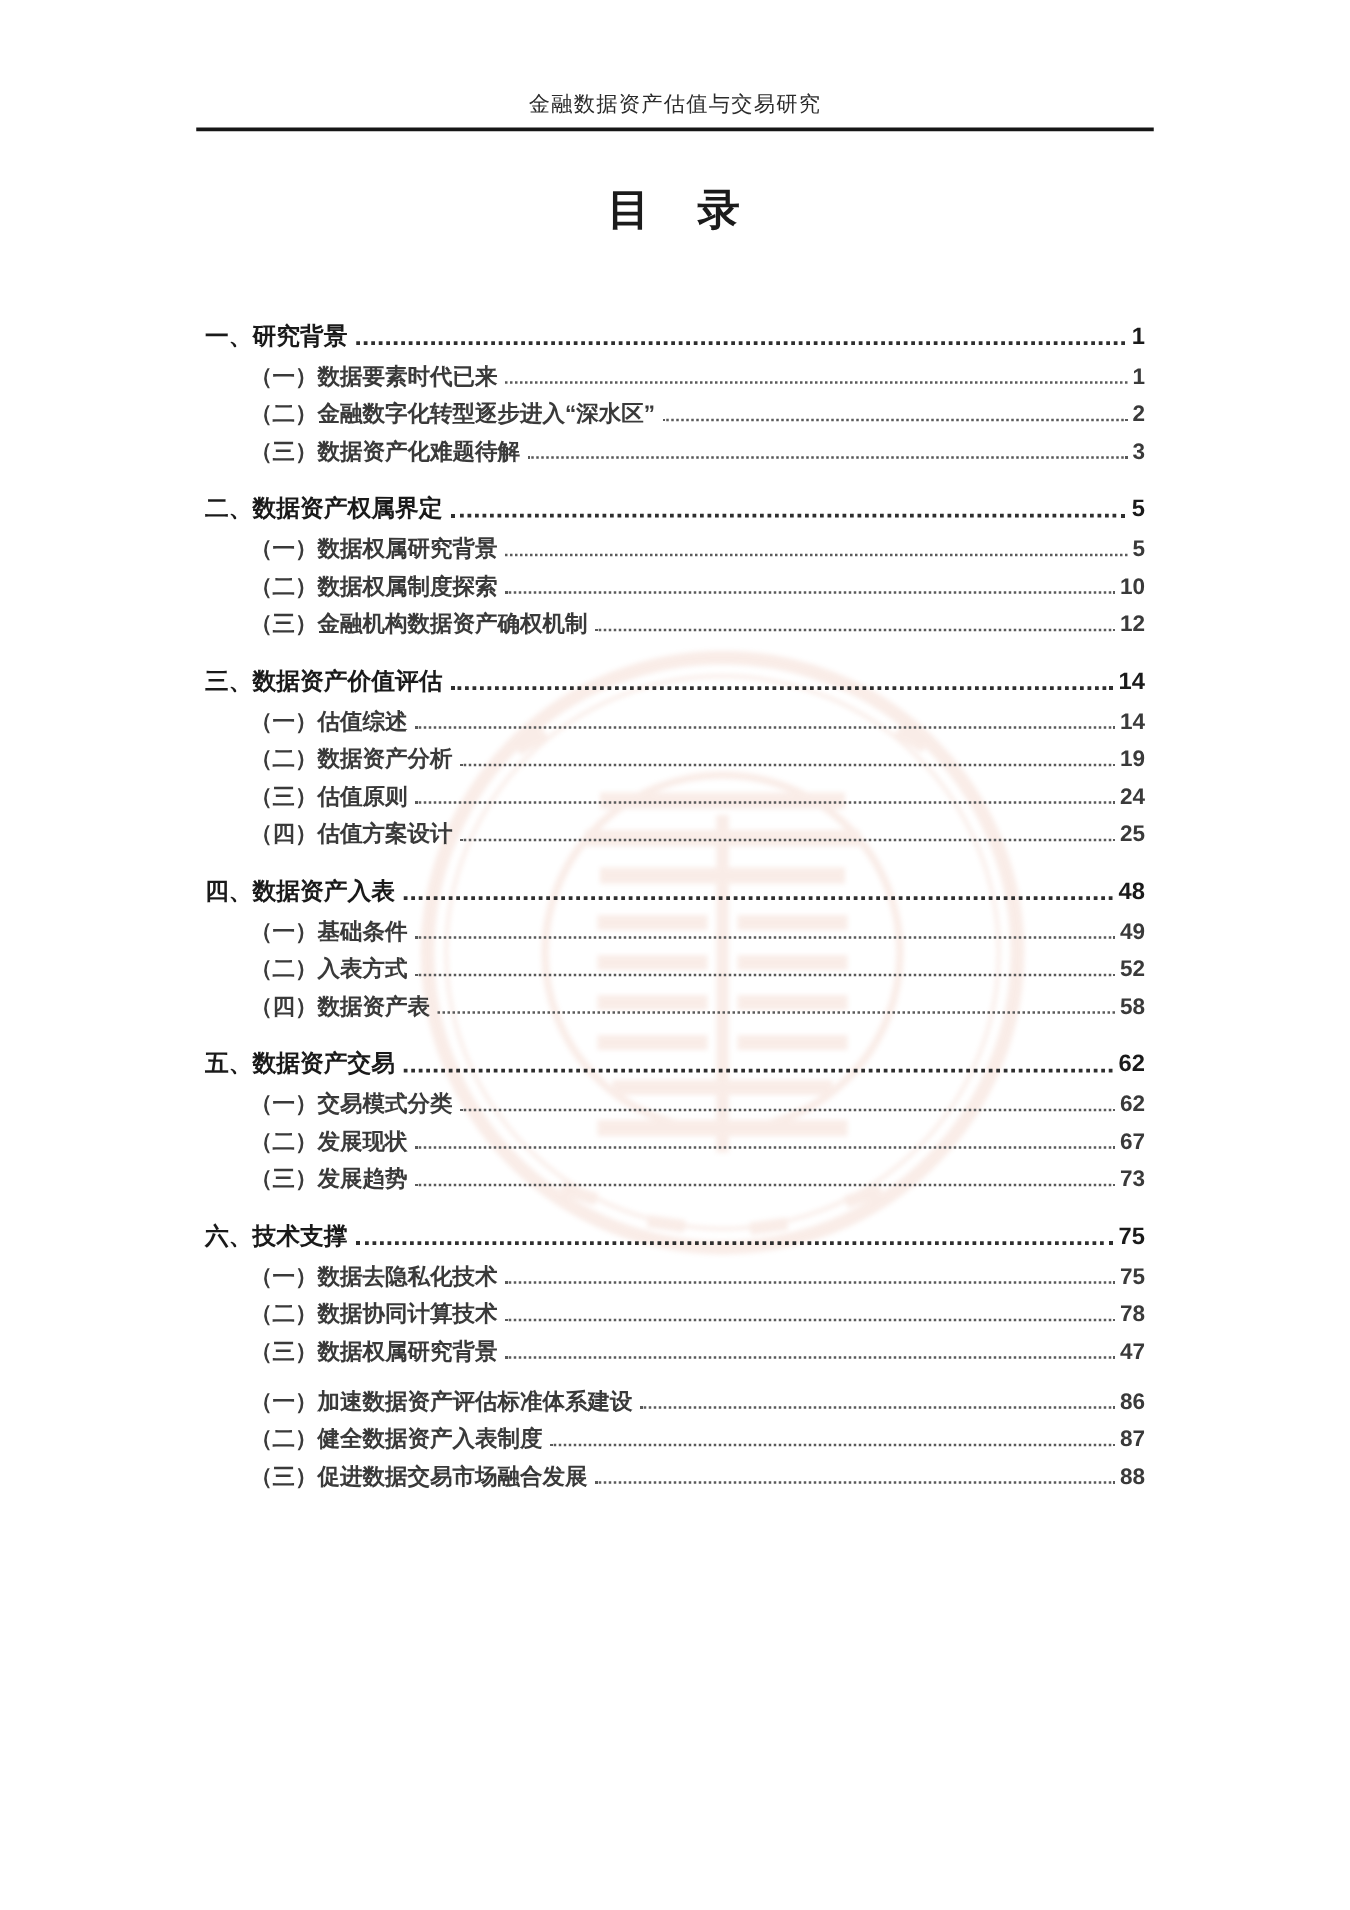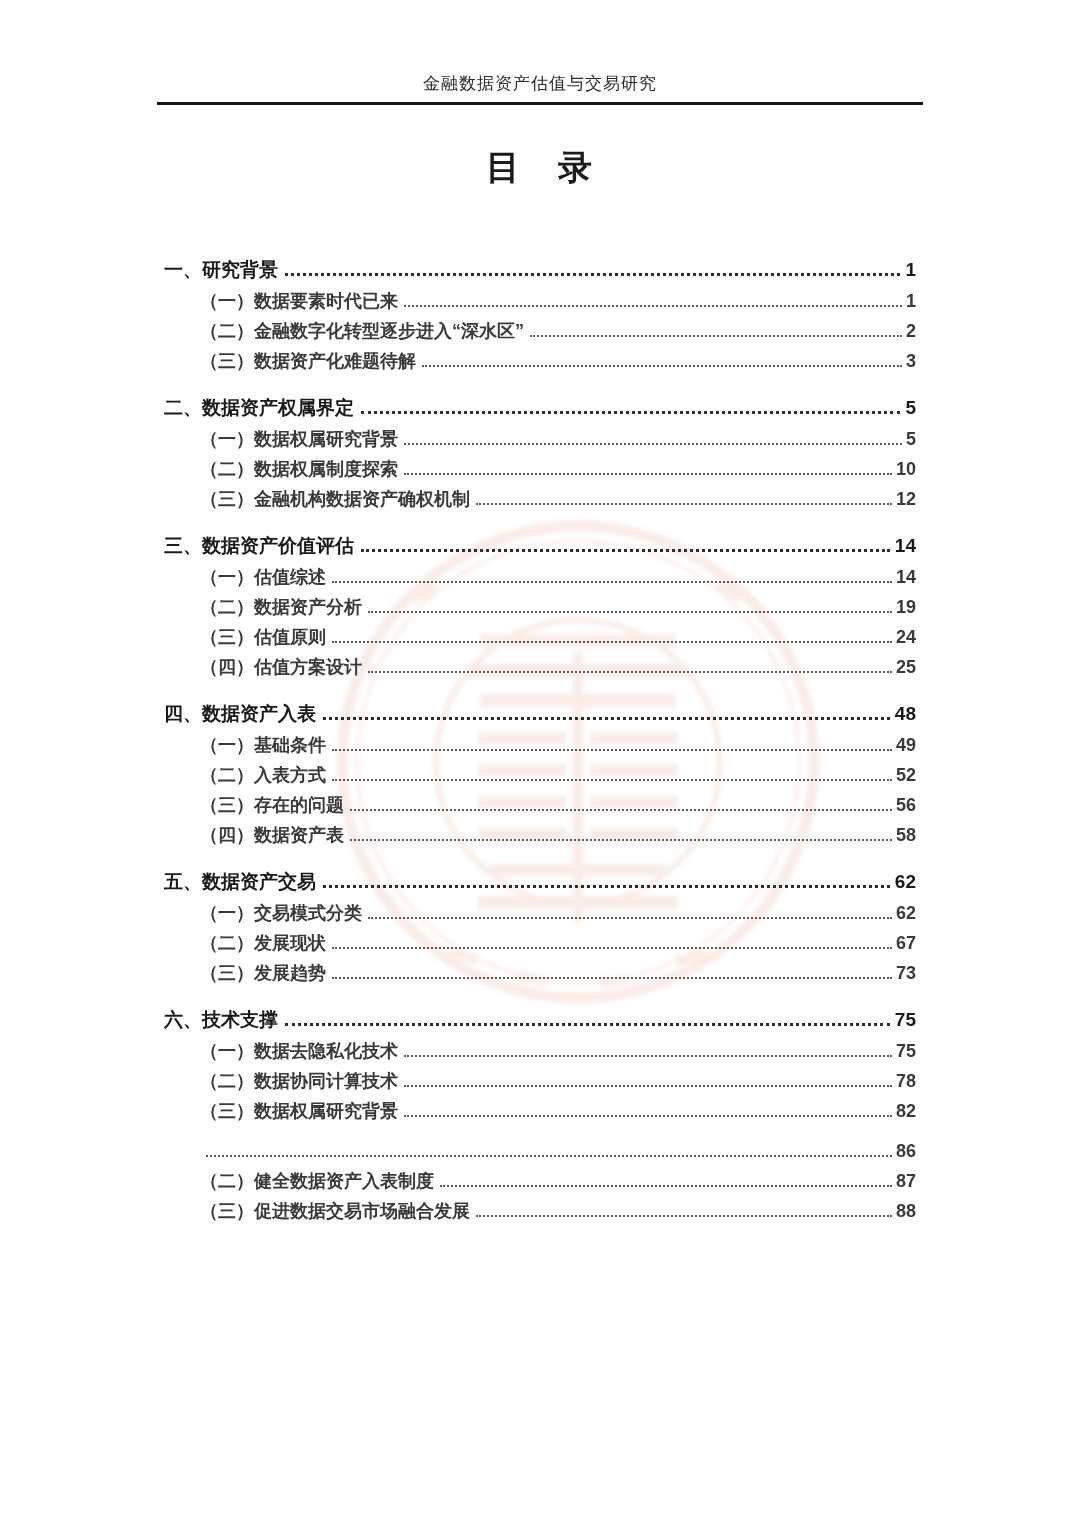--- a/index.html
+++ b/index.html
@@ -220,25 +220,20 @@
       <span class="label">（一）基础条件</span>
       <span class="leader"></span>
       <span class="pagenum">49</span>
     </div>
     <div class="row item-row">
       <span class="label">（二）入表方式</span>
       <span class="leader"></span>
       <span class="pagenum">52</span>
     </div>
     <div class="row item-row">
-      <span class="label">（三）存在的问题</span>
-      <span class="leader"></span>
-      <span class="pagenum">56</span>
-    </div>
-    <div class="row item-row">
       <span class="label">（四）数据资产表</span>
       <span class="leader"></span>
       <span class="pagenum">58</span>
     </div>
   </div>
 
   <div class="toc-section">
     <div class="row section-row">
       <span class="label">五、数据资产交易</span>
       <span class="leader"></span>
@@ -273,26 +268,27 @@
       <span class="pagenum">75</span>
     </div>
     <div class="row item-row">
       <span class="label">（二）数据协同计算技术</span>
       <span class="leader"></span>
       <span class="pagenum">78</span>
     </div>
     <div class="row item-row">
       <span class="label">（三）数据权属研究背景</span>
       <span class="leader"></span>
-      <span class="pagenum">82</span>
-    </div>
-  </div>
-
-  <div class="toc-section">
-    <div class="row item-row">
+      <span class="pagenum">47</span>
+    </div>
+  </div>
+
+  <div class="toc-section">
+    <div class="row item-row">
+      <span class="label">（一）加速数据资产评估标准体系建设</span>
       <span class="leader"></span>
       <span class="pagenum">86</span>
     </div>
     <div class="row item-row">
       <span class="label">（二）健全数据资产入表制度</span>
       <span class="leader"></span>
       <span class="pagenum">87</span>
     </div>
     <div class="row item-row">
       <span class="label">（三）促进数据交易市场融合发展</span>

